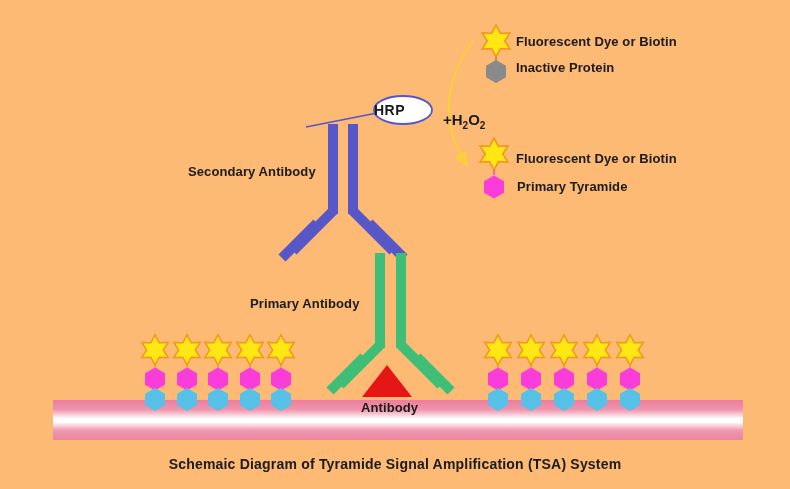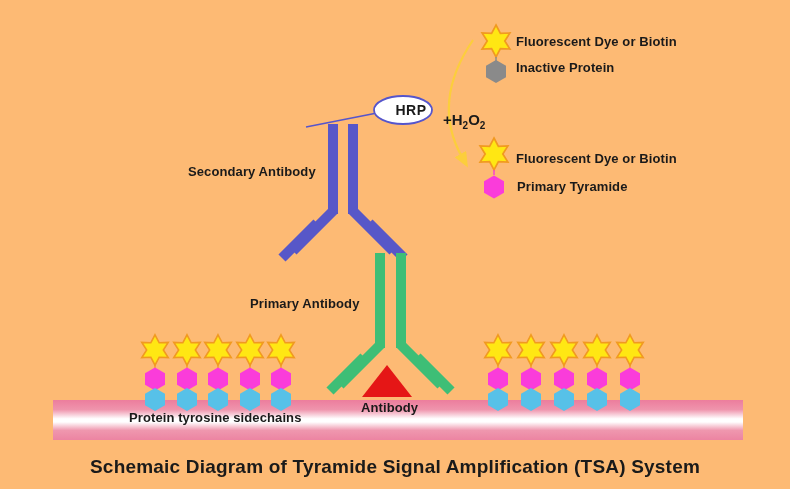--- a/index.html
+++ b/index.html
@@ -6,26 +6,26 @@
   .stage{
     position:relative;width:790px;height:489px;background:#fdba74;overflow:hidden;
     font-family:"Liberation Sans", sans-serif;color:#1a1a1a;
   }
   .stage svg{position:absolute;left:0;top:0;z-index:2;}
   .membrane{
     position:absolute;left:53px;top:400px;width:690px;height:40px;z-index:1;
     background:linear-gradient(180deg,#EC7D9D 0%,#EF94AC 24%,#FFFFFF 47%,#FFFFFF 55%,#EF97AE 76%,#EC84A2 100%);
   }
   .lbl{position:absolute;z-index:3;font-size:13px;font-weight:600;white-space:nowrap;letter-spacing:.1px;}
-  .hrp-lbl{position:absolute;z-index:3;left:374px;top:102px;width:74px;text-align:center;
+  .hrp-lbl{position:absolute;z-index:3;left:374px;top:102px;width:74px;
     font-size:14px;font-weight:600;letter-spacing:.5px;}
   .h2o2{position:absolute;z-index:3;left:443px;top:111px;font-size:15px;font-weight:600;}
   .h2o2 sub{font-size:10px;}
   .caption{position:absolute;z-index:3;left:0;top:456px;width:790px;text-align:center;
-    font-size:19px;font-weight:700;letter-spacing:.2px;}
+    font-size:14px;font-weight:700;letter-spacing:.2px;}
 </style>
 </head>
 <body>
 
 <div class="stage">
 
   <div class="membrane"></div>
 
   <svg width="790" height="489" viewBox="0 0 790 489" xmlns="http://www.w3.org/2000/svg" xmlns:xlink="http://www.w3.org/1999/xlink">
     <defs>
@@ -142,17 +142,16 @@
   <div class="lbl" style="left:516px;top:60px">Inactive Protein</div>
   <div class="lbl" style="left:516px;top:151px">Fluorescent Dye or Biotin</div>
   <div class="lbl" style="left:517px;top:179px">Primary Tyramide</div>
 
   <div class="hrp-lbl">HRP</div>
 
   <div class="h2o2"><span>+H</span><sub>2</sub><span>O</span><sub>2</sub></div>
 
   <div class="lbl" style="left:250px;top:296px">Primary Antibody</div>
   <div class="lbl" style="left:188px;top:164px">Secondary Antibody</div>
-  <div class="lbl" style="left:129px;top:410px">Protein tyrosine sidechains</div>
   <div class="lbl" style="left:361px;top:400px">Antibody</div>
 
   <div class="caption">Schemaic Diagram of Tyramide Signal Amplification (TSA) System</div>
 </div>
 
 </body></html>

